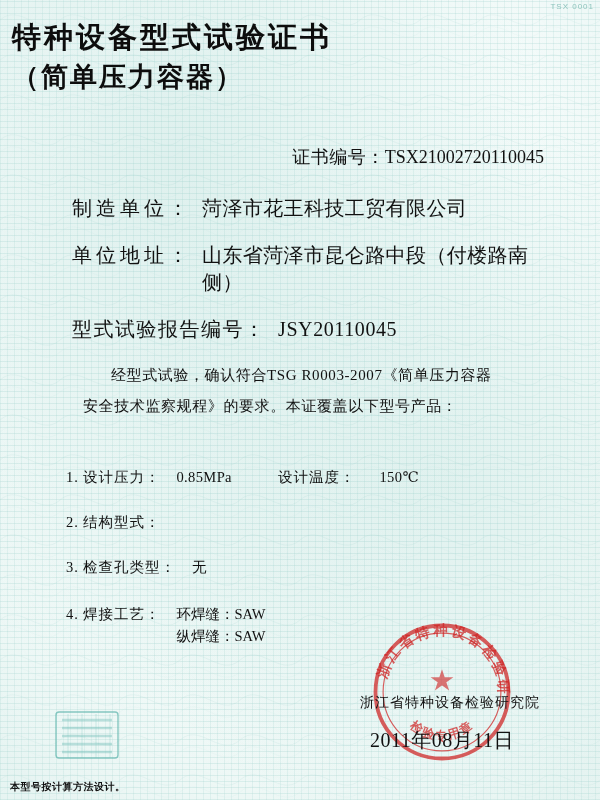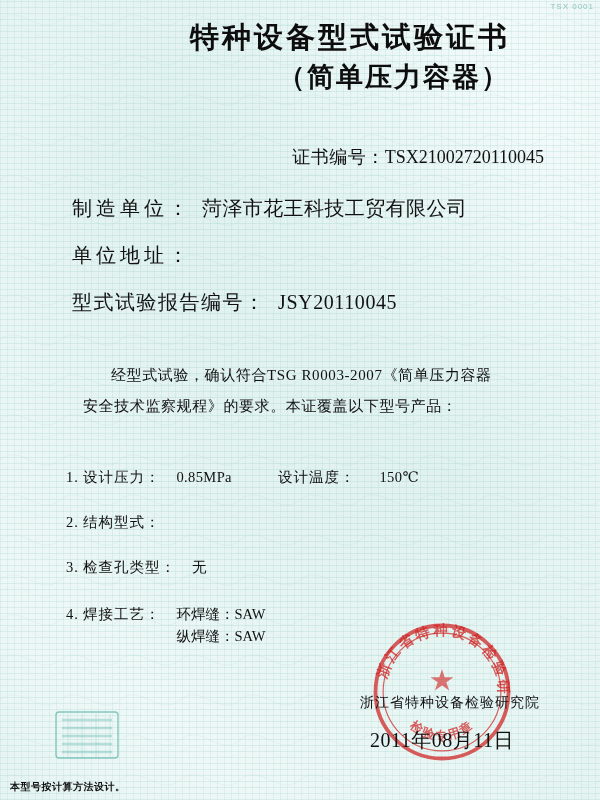--- a/index.html
+++ b/index.html
@@ -52,23 +52,23 @@
     font-family: "Liberation Sans", sans-serif;
     font-size: 8px;
     color: #8fc4bd;
     letter-spacing: 1px;
   }
   .corner-tr { top: 2px; right: 6px; }
 
   .title-block {
     position: absolute;
     top: 18px;
-    left: 0;
+    left: 12px;
     width: 510px;
-    text-align: right;
+    text-align: left;
   }
   .title-line1 {
     font-family: "DejaVu Serif", "Liberation Serif", serif;
     font-weight: bold;
     font-size: 29px;
     letter-spacing: 3px;
     color: #0d0d0d;
     line-height: 1.35;
   }
   .title-line2 {
@@ -253,20 +253,21 @@
 
     <div class="field-row">
       <span class="field-label">制造单位</span>
       <span class="field-colon">：</span>
       <span class="field-value">菏泽市花王科技工贸有限公司</span>
     </div>
 
     <div class="field-row">
       <span class="field-label">单位地址</span>
       <span class="field-colon">：</span>
+      <span class="field-value">山东省菏泽市昆仑路中段（付楼路南侧）</span>
     </div>
 
     <div class="field-row">
       <span class="field-label tight">型式试验报告编号</span>
       <span class="field-colon">：</span>
       <span class="field-value mono">JSY20110045</span>
     </div>
 
   </div>
 

